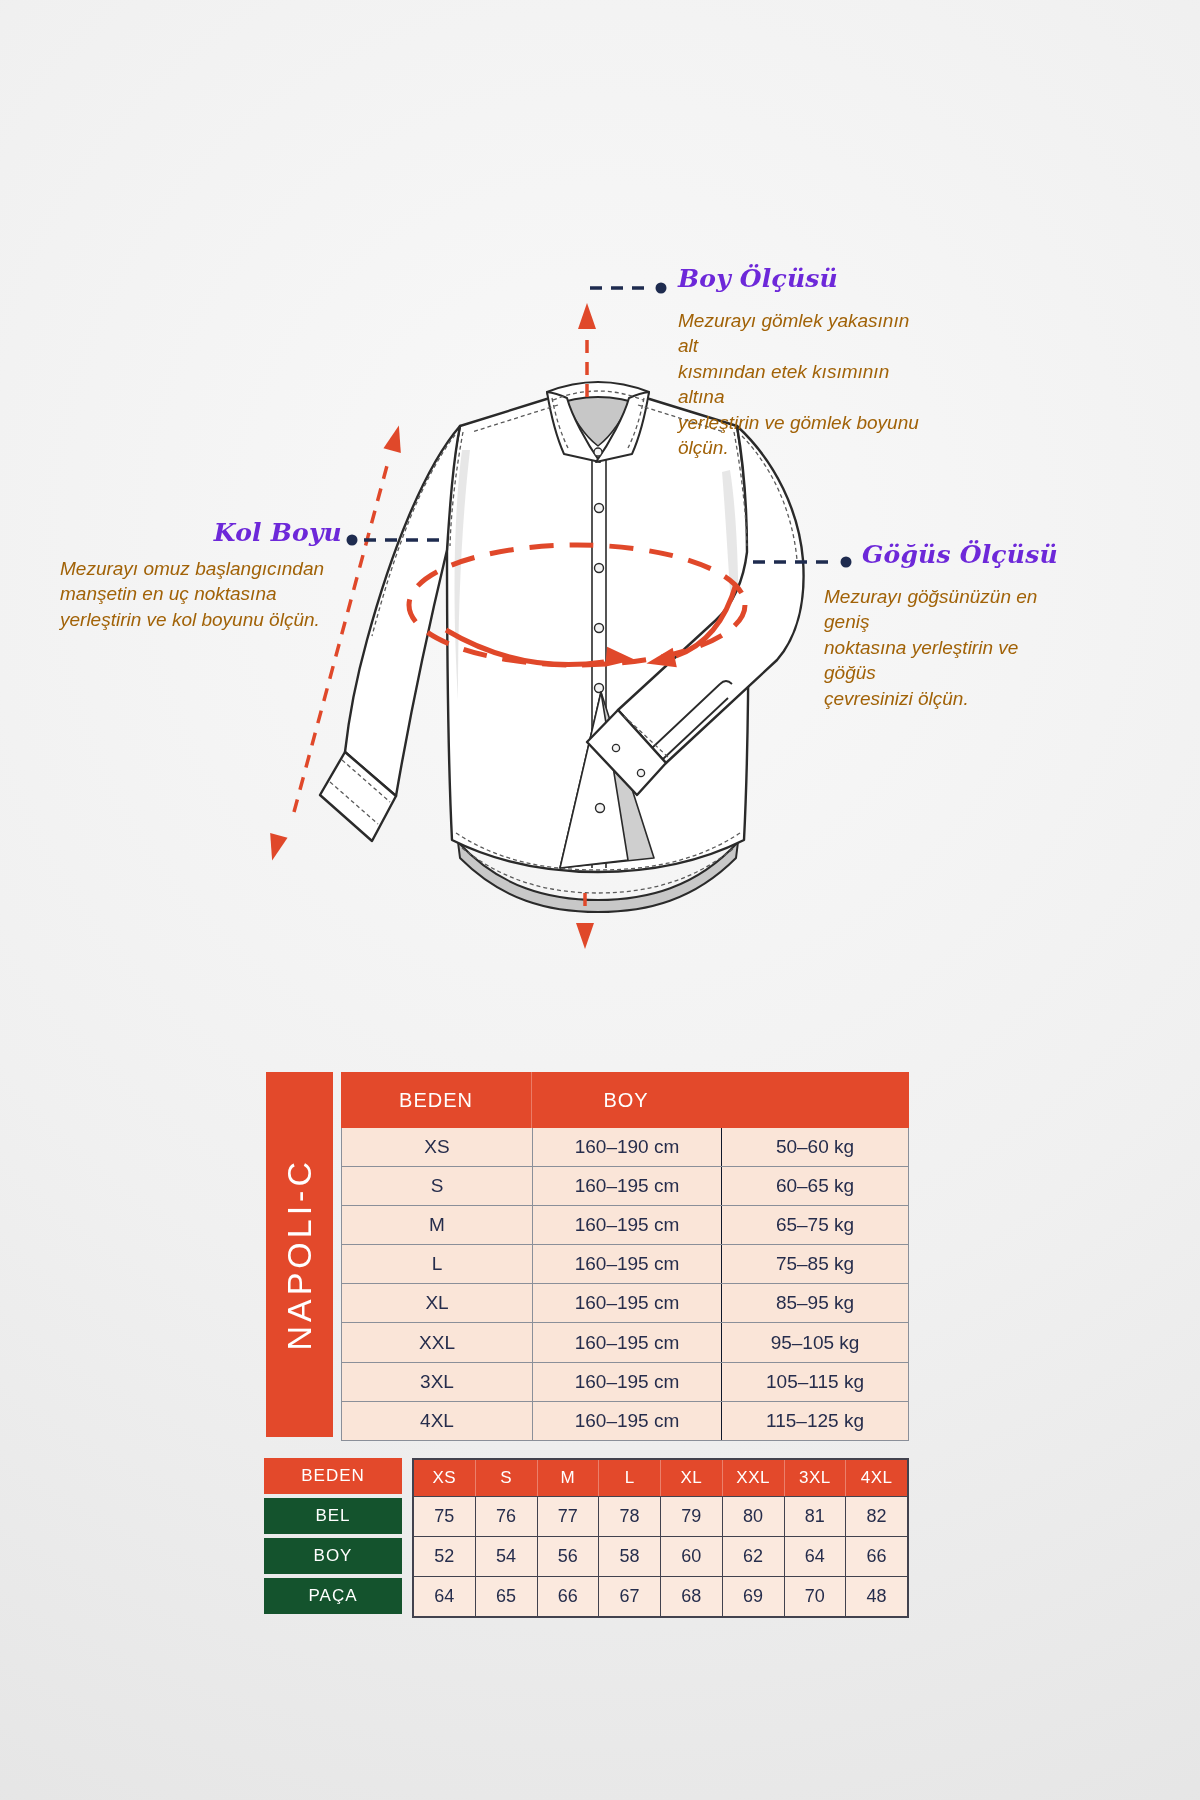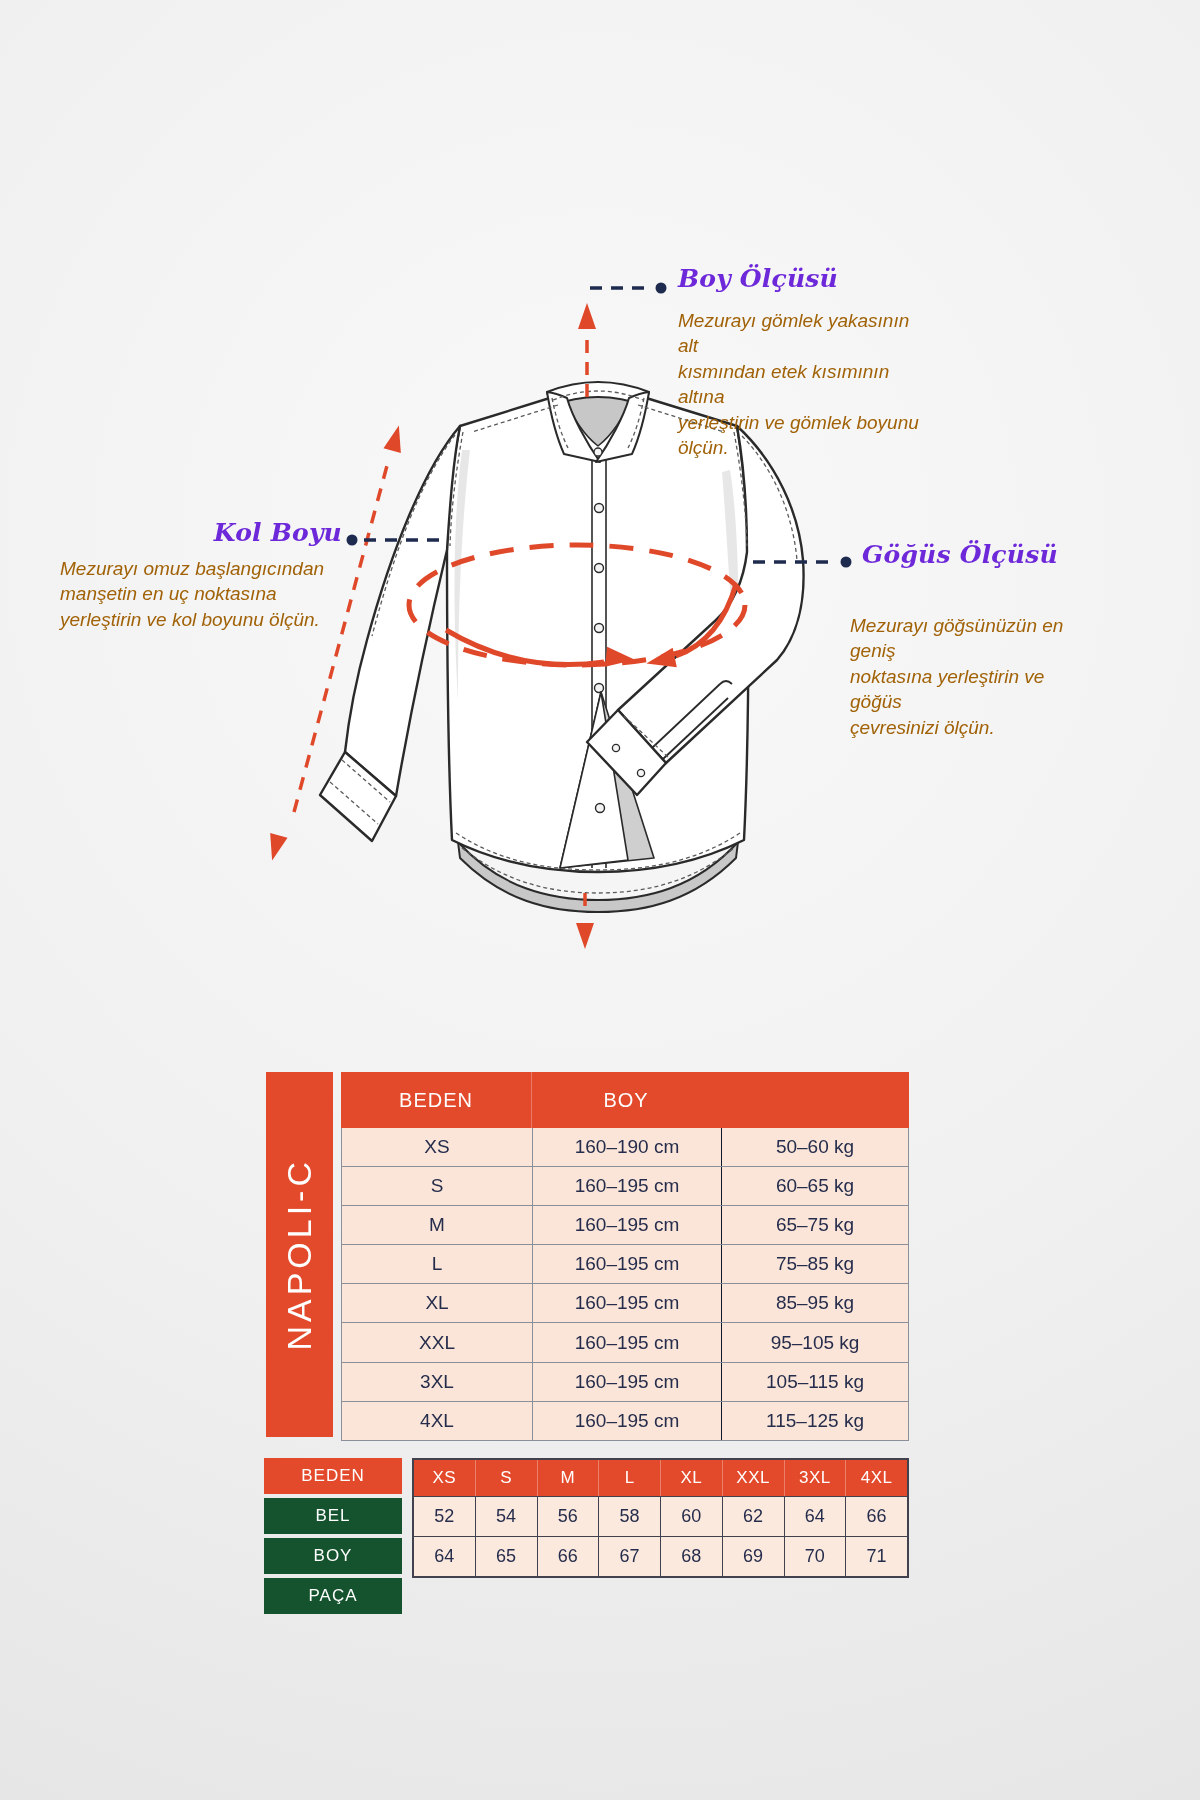--- a/index.html
+++ b/index.html
@@ -147,21 +147,21 @@
 kısmından etek kısımının altına
 yerleştirin ve gömlek boyunu
 ölçün.</div>
 
 <div class="abs ann-title" style="left:70px;top:518px;width:272px;text-align:right;">Kol Boyu</div>
 <div class="abs ann-desc" style="left:60px;top:556px;width:282px;text-align:left;">Mezurayı omuz başlangıcından
 manşetin en uç noktasına
 yerleştirin ve kol boyunu ölçün.</div>
 
 <div class="abs ann-title" style="left:862px;top:540px;">Göğüs Ölçüsü</div>
-<div class="abs ann-desc" style="left:850px;top:584px;width:250px;margin-top:29px;">Mezurayı göğsünüzün en geniş
+<div class="abs ann-desc" style="left:824px;top:584px;width:250px;">Mezurayı göğsünüzün en geniş
 noktasına yerleştirin ve göğüs
 çevresinizi ölçün.</div>
 
 <div class="abs t1-side">
   <span>NAPOLI-C</span>
 </div>
 
 <div class="abs t1">
   <div class="t1-header" id="t1-header">
       <div class="c c0">BEDEN</div>
@@ -224,33 +224,43 @@
       <div class="c">S</div>
       <div class="c">M</div>
       <div class="c">L</div>
       <div class="c">XL</div>
       <div class="c">XXL</div>
       <div class="c">3XL</div>
       <div class="c">4XL</div>
     </div>
   <div id="t2-body">
       <div class="t2-row">
+        <div class="c">75</div>
+        <div class="c">76</div>
+        <div class="c">77</div>
+        <div class="c">78</div>
+        <div class="c">79</div>
+        <div class="c">80</div>
+        <div class="c">81</div>
+        <div class="c">82</div>
+      </div>
+      <div class="t2-row">
         <div class="c">52</div>
         <div class="c">54</div>
         <div class="c">56</div>
         <div class="c">58</div>
         <div class="c">60</div>
         <div class="c">62</div>
         <div class="c">64</div>
         <div class="c">66</div>
       </div>
       <div class="t2-row">
         <div class="c">64</div>
         <div class="c">65</div>
         <div class="c">66</div>
         <div class="c">67</div>
         <div class="c">68</div>
         <div class="c">69</div>
         <div class="c">70</div>
-        <div class="c">71</div>
+        <div class="c">48</div>
       </div>
     </div>
 </div>
 
 </body></html>

